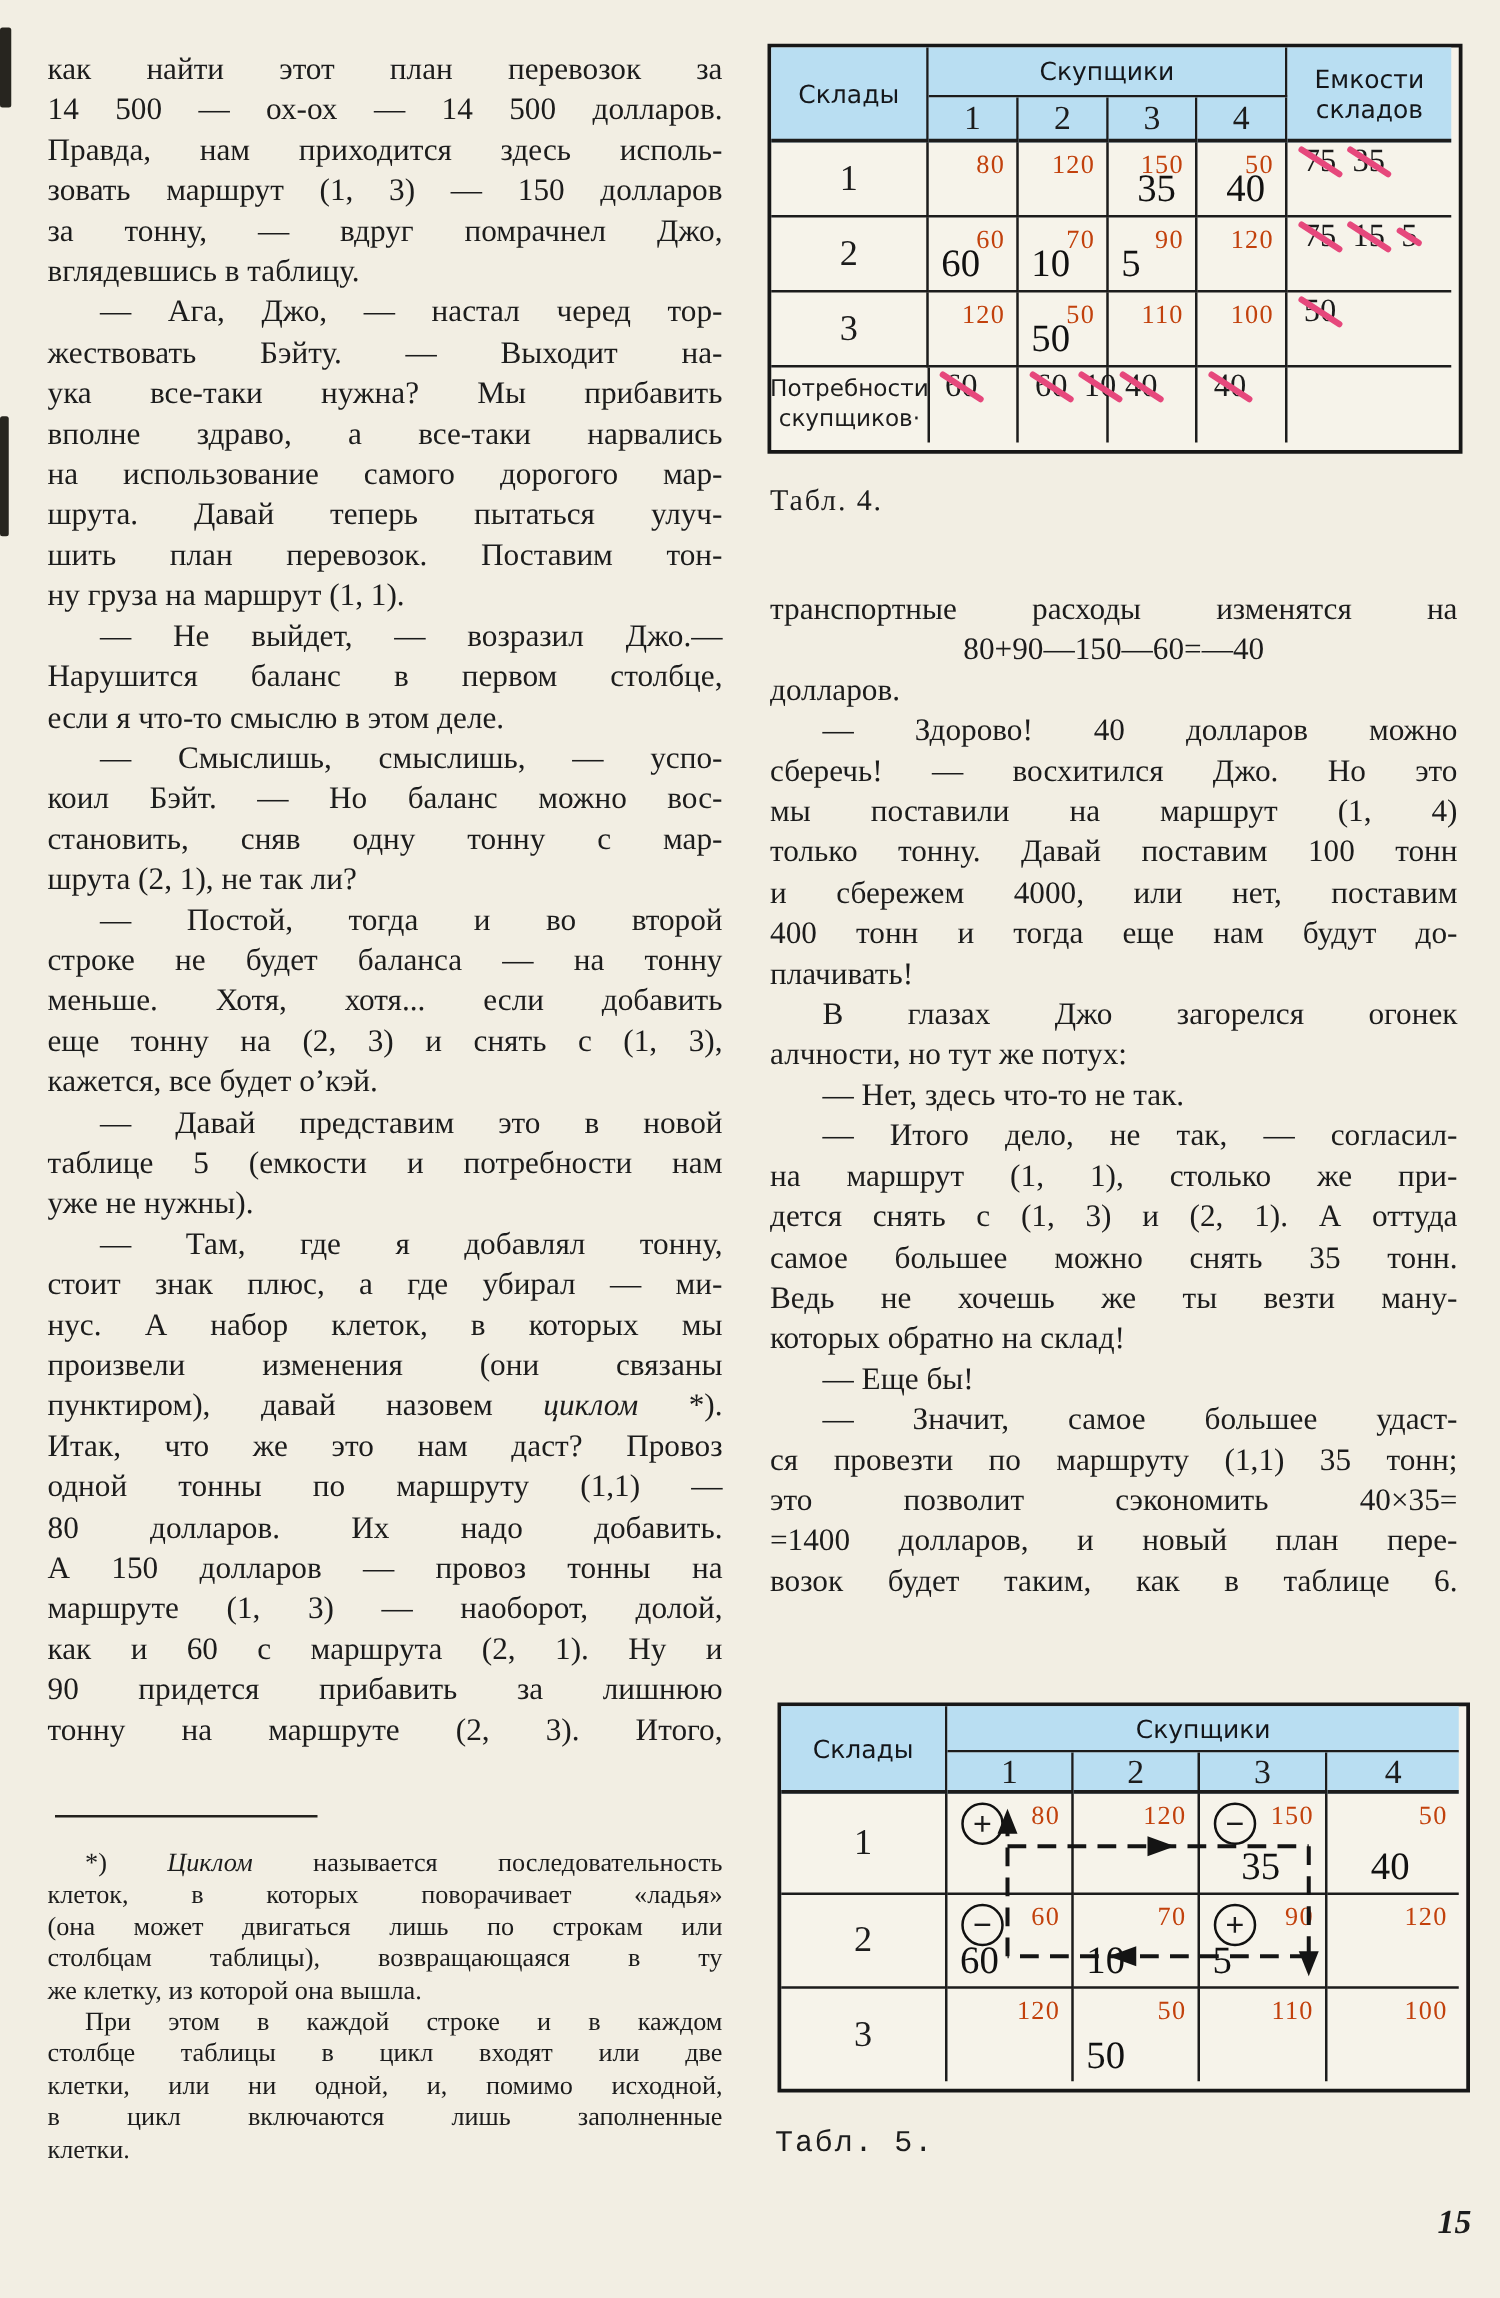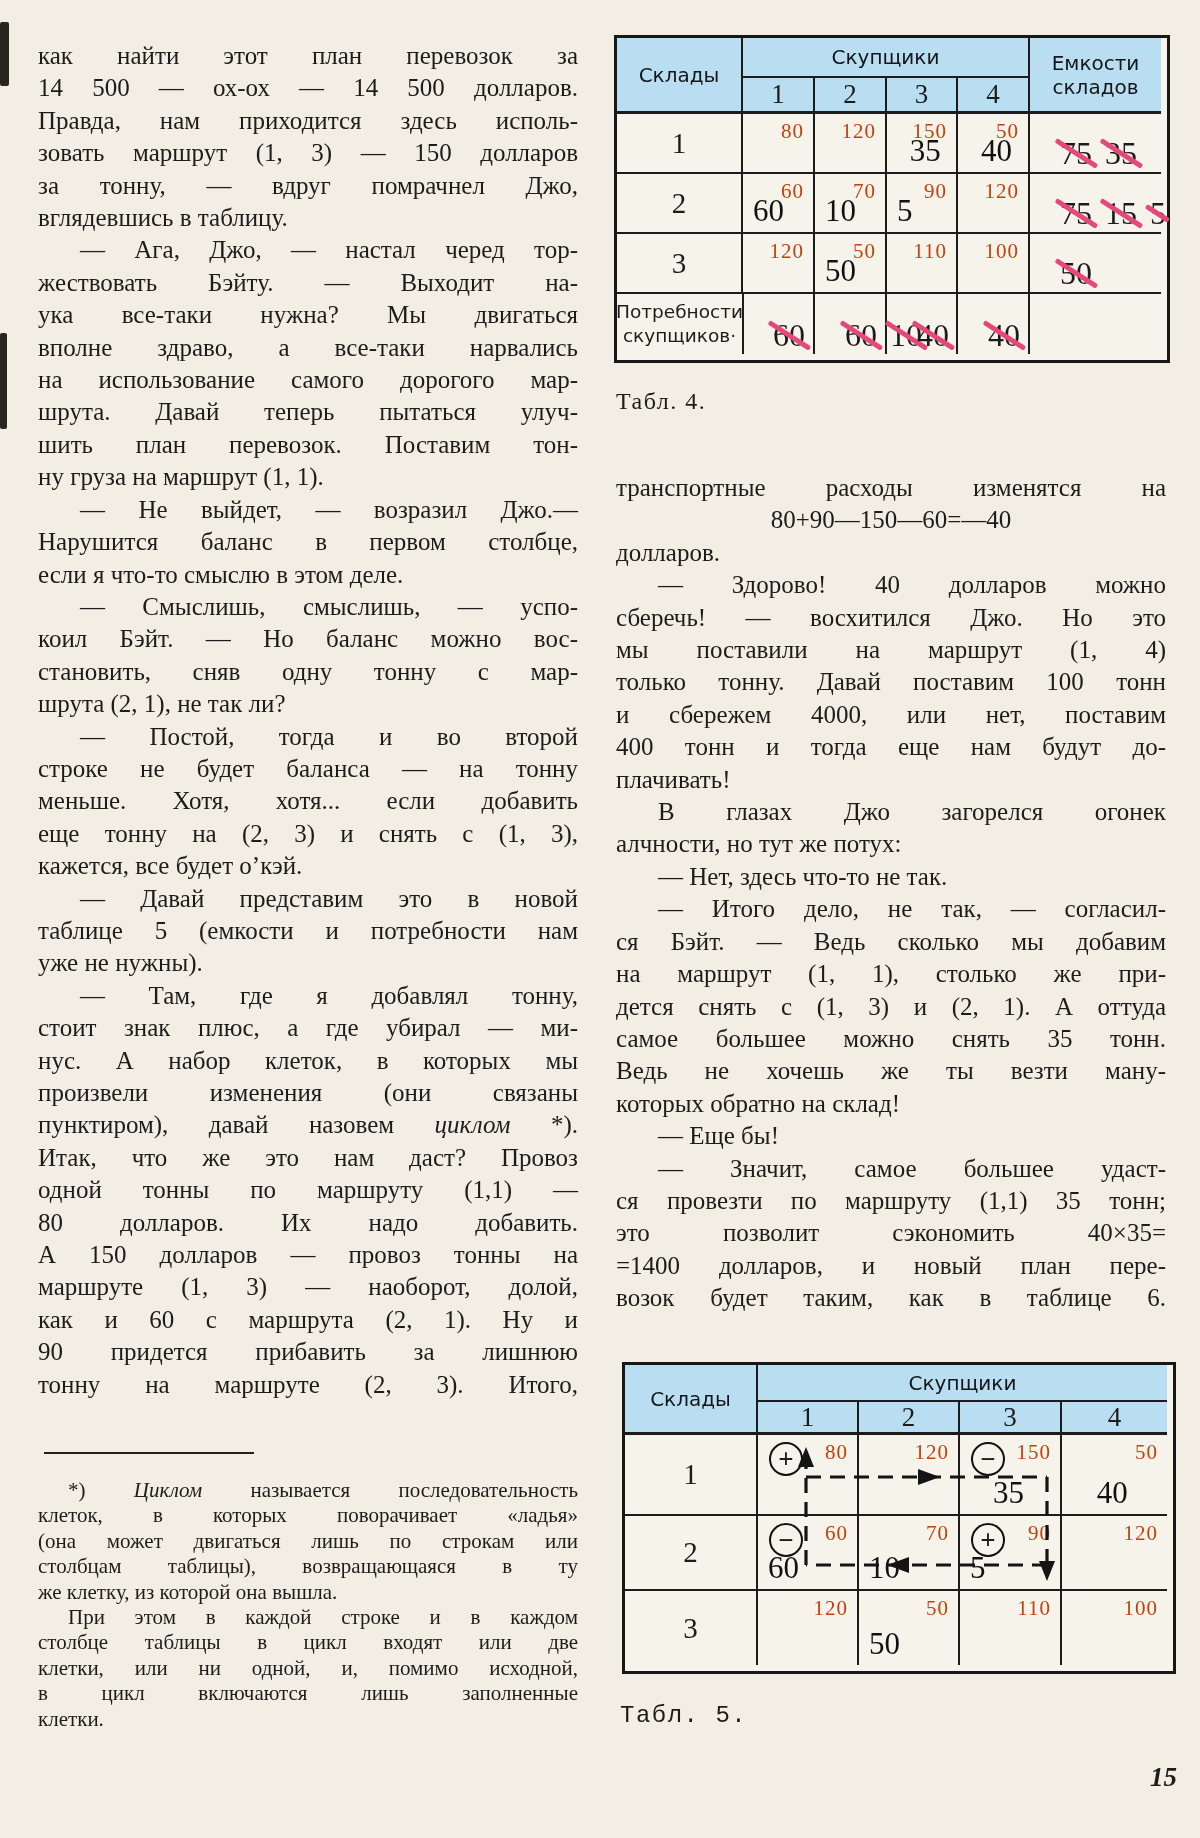--- a/index.html
+++ b/index.html
@@ -33,21 +33,21 @@
   .lbl.demand-lbl{font-family:"DejaVu Sans",sans-serif;font-size:18.5px;
                   text-align:center;line-height:24px;padding:0 2px;}
   .cost{position:absolute;top:5px;right:9px;font-size:21px;color:#c2410c;
         letter-spacing:1px;}
   .val{position:absolute;left:10px;bottom:3px;font-size:31px;color:#111;}
   .val.vc{left:33%;}
   .sign{position:absolute;left:11px;top:7px;width:30px;height:30px;
         border:2.6px solid #111;border-radius:50%;display:flex;align-items:center;
         justify-content:center;font-size:27px;font-weight:bold;line-height:1;
         background:transparent;}
-  .cap{display:flex;align-items:flex-end;gap:9px;padding-left:28px;font-size:32px;}
+  .cap{display:flex;align-items:flex-start;gap:9px;padding-left:11px;font-size:26px;}
   .tok{position:relative;display:inline-block;padding:0 2px;}
   .tok.struck::after{content:"";position:absolute;left:-18%;right:-18%;top:44%;
         height:4.6px;background:#e6487c;border-radius:3px;transform:rotate(33deg);}
   
   .artifact{position:absolute;background:#27251f;border-radius:2px;}
   svg.cycle{position:absolute;overflow:visible;}
 </style>
 </head>
 <body>
 
@@ -58,21 +58,21 @@
 
   <div class="textcol" style="left:38px;top:40px;width:540px;">
       <div class="tline">как найти этот план перевозок за</div>
       <div class="tline">14 500 — ох-ох — 14 500 долларов.</div>
       <div class="tline">Правда, нам приходится здесь исполь-</div>
       <div class="tline">зовать маршрут (1, 3) — 150 долларов</div>
       <div class="tline">за тонну, — вдруг помрачнел Джо,</div>
       <div class="tline last">вглядевшись в таблицу.</div>
       <div class="tline indent">— Ага, Джо, — настал черед тор-</div>
       <div class="tline">жествовать Бэйту. — Выходит на-</div>
-      <div class="tline">ука все-таки нужна? Мы двигаться</div>
+      <div class="tline">ука все-таки нужна? Мы прибавить</div>
       <div class="tline">вполне здраво, а все-таки нарвались</div>
       <div class="tline">на использование самого дорогого мар-</div>
       <div class="tline">шрута. Давай теперь пытаться улуч-</div>
       <div class="tline">шить план перевозок. Поставим тон-</div>
       <div class="tline last">ну груза на маршрут (1, 1).</div>
       <div class="tline indent">— Не выйдет, — возразил Джо.—</div>
       <div class="tline">Нарушится баланс в первом столбце,</div>
       <div class="tline last">если я что-то смыслю в этом деле.</div>
       <div class="tline indent">— Смыслишь, смыслишь, — успо-</div>
       <div class="tline">коил Бэйт. — Но баланс можно вос-</div>
@@ -206,21 +206,20 @@
       <div class="tline">сберечь! — восхитился Джо. Но это</div>
       <div class="tline">мы поставили на маршрут (1, 4)</div>
       <div class="tline">только тонну. Давай поставим 100 тонн</div>
       <div class="tline">и сбережем 4000, или нет, поставим</div>
       <div class="tline">400 тонн и тогда еще нам будут до-</div>
       <div class="tline last">плачивать!</div>
       <div class="tline indent">В глазах Джо загорелся огонек</div>
       <div class="tline last">алчности, но тут же потух:</div>
       <div class="tline last indent">— Нет, здесь что-то не так.</div>
       <div class="tline indent">— Итого дело, не так, — согласил-</div>
-      <div class="tline">ся Бэйт. — Ведь сколько мы добавим</div>
       <div class="tline">на маршрут (1, 1), столько же при-</div>
       <div class="tline">дется снять с (1, 3) и (2, 1). А оттуда</div>
       <div class="tline">самое большее можно снять 35 тонн.</div>
       <div class="tline">Ведь не хочешь же ты везти ману-</div>
       <div class="tline last">которых обратно на склад!</div>
       <div class="tline last indent">— Еще бы!</div>
       <div class="tline indent">— Значит, самое большее удаст-</div>
       <div class="tline">ся провезти по маршруту (1,1) 35 тонн;</div>
       <div class="tline">это позволит сэкономить 40×35=</div>
       <div class="tline">=1400 долларов, и новый план пере-</div>

